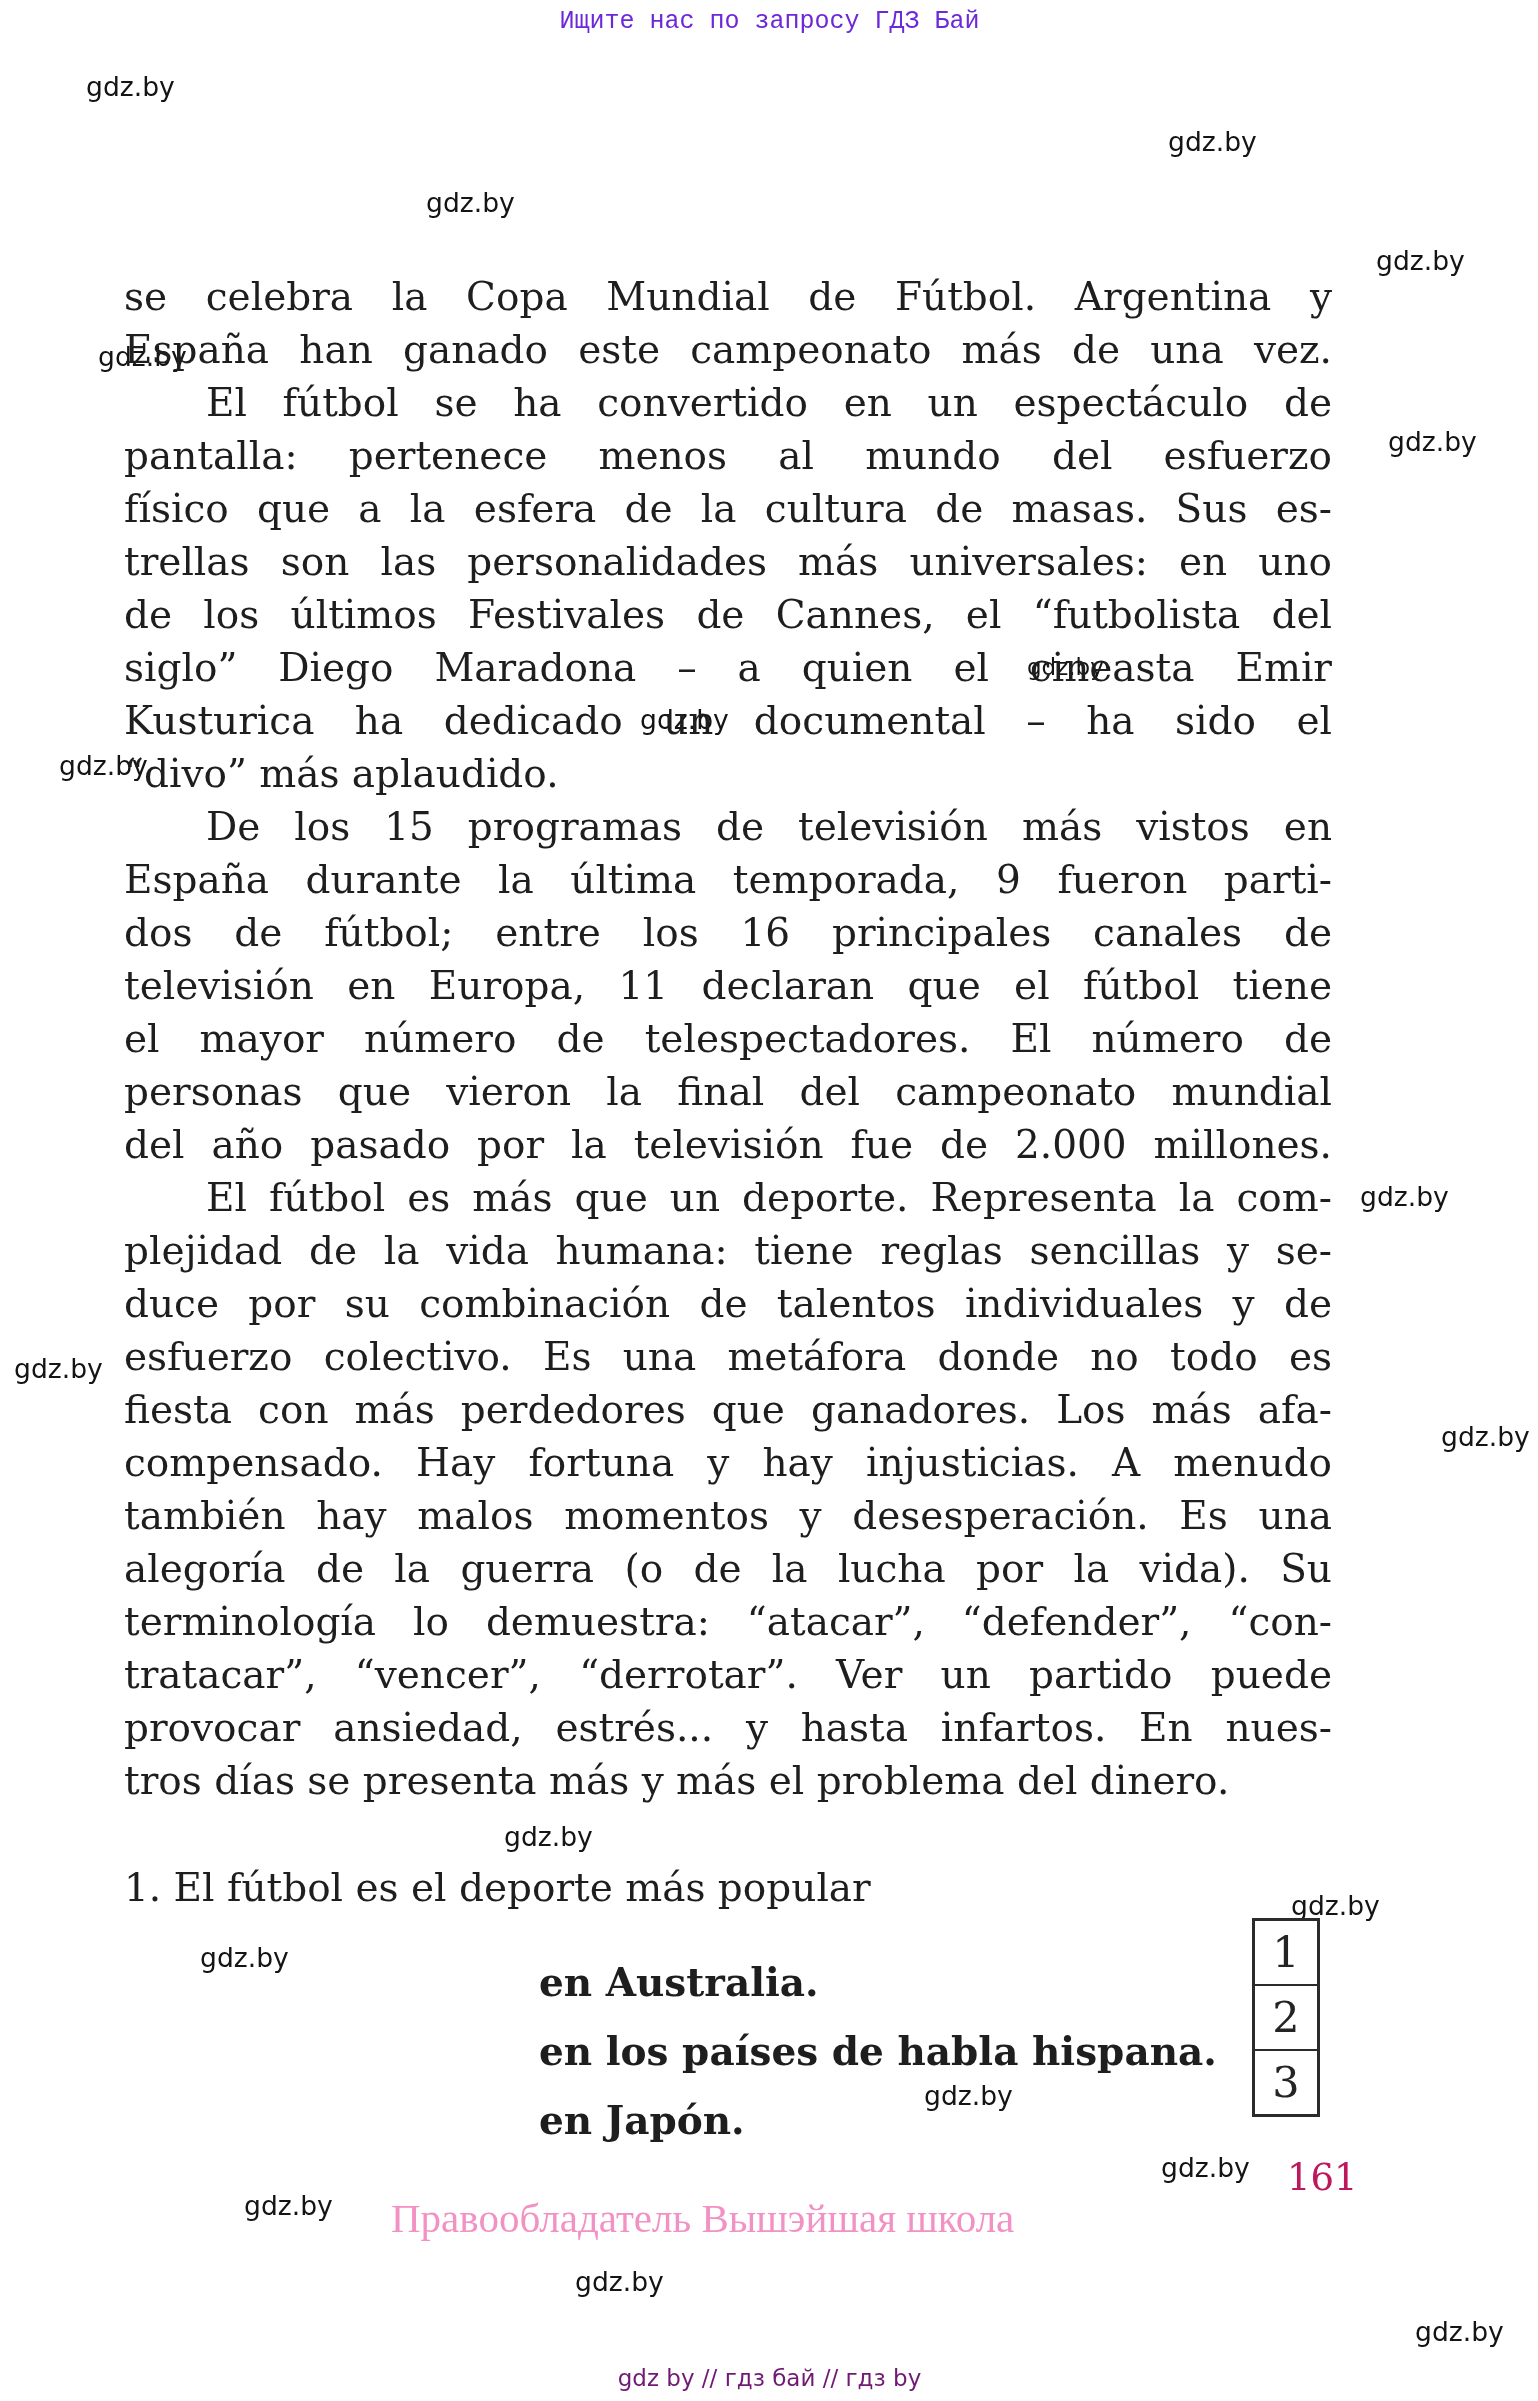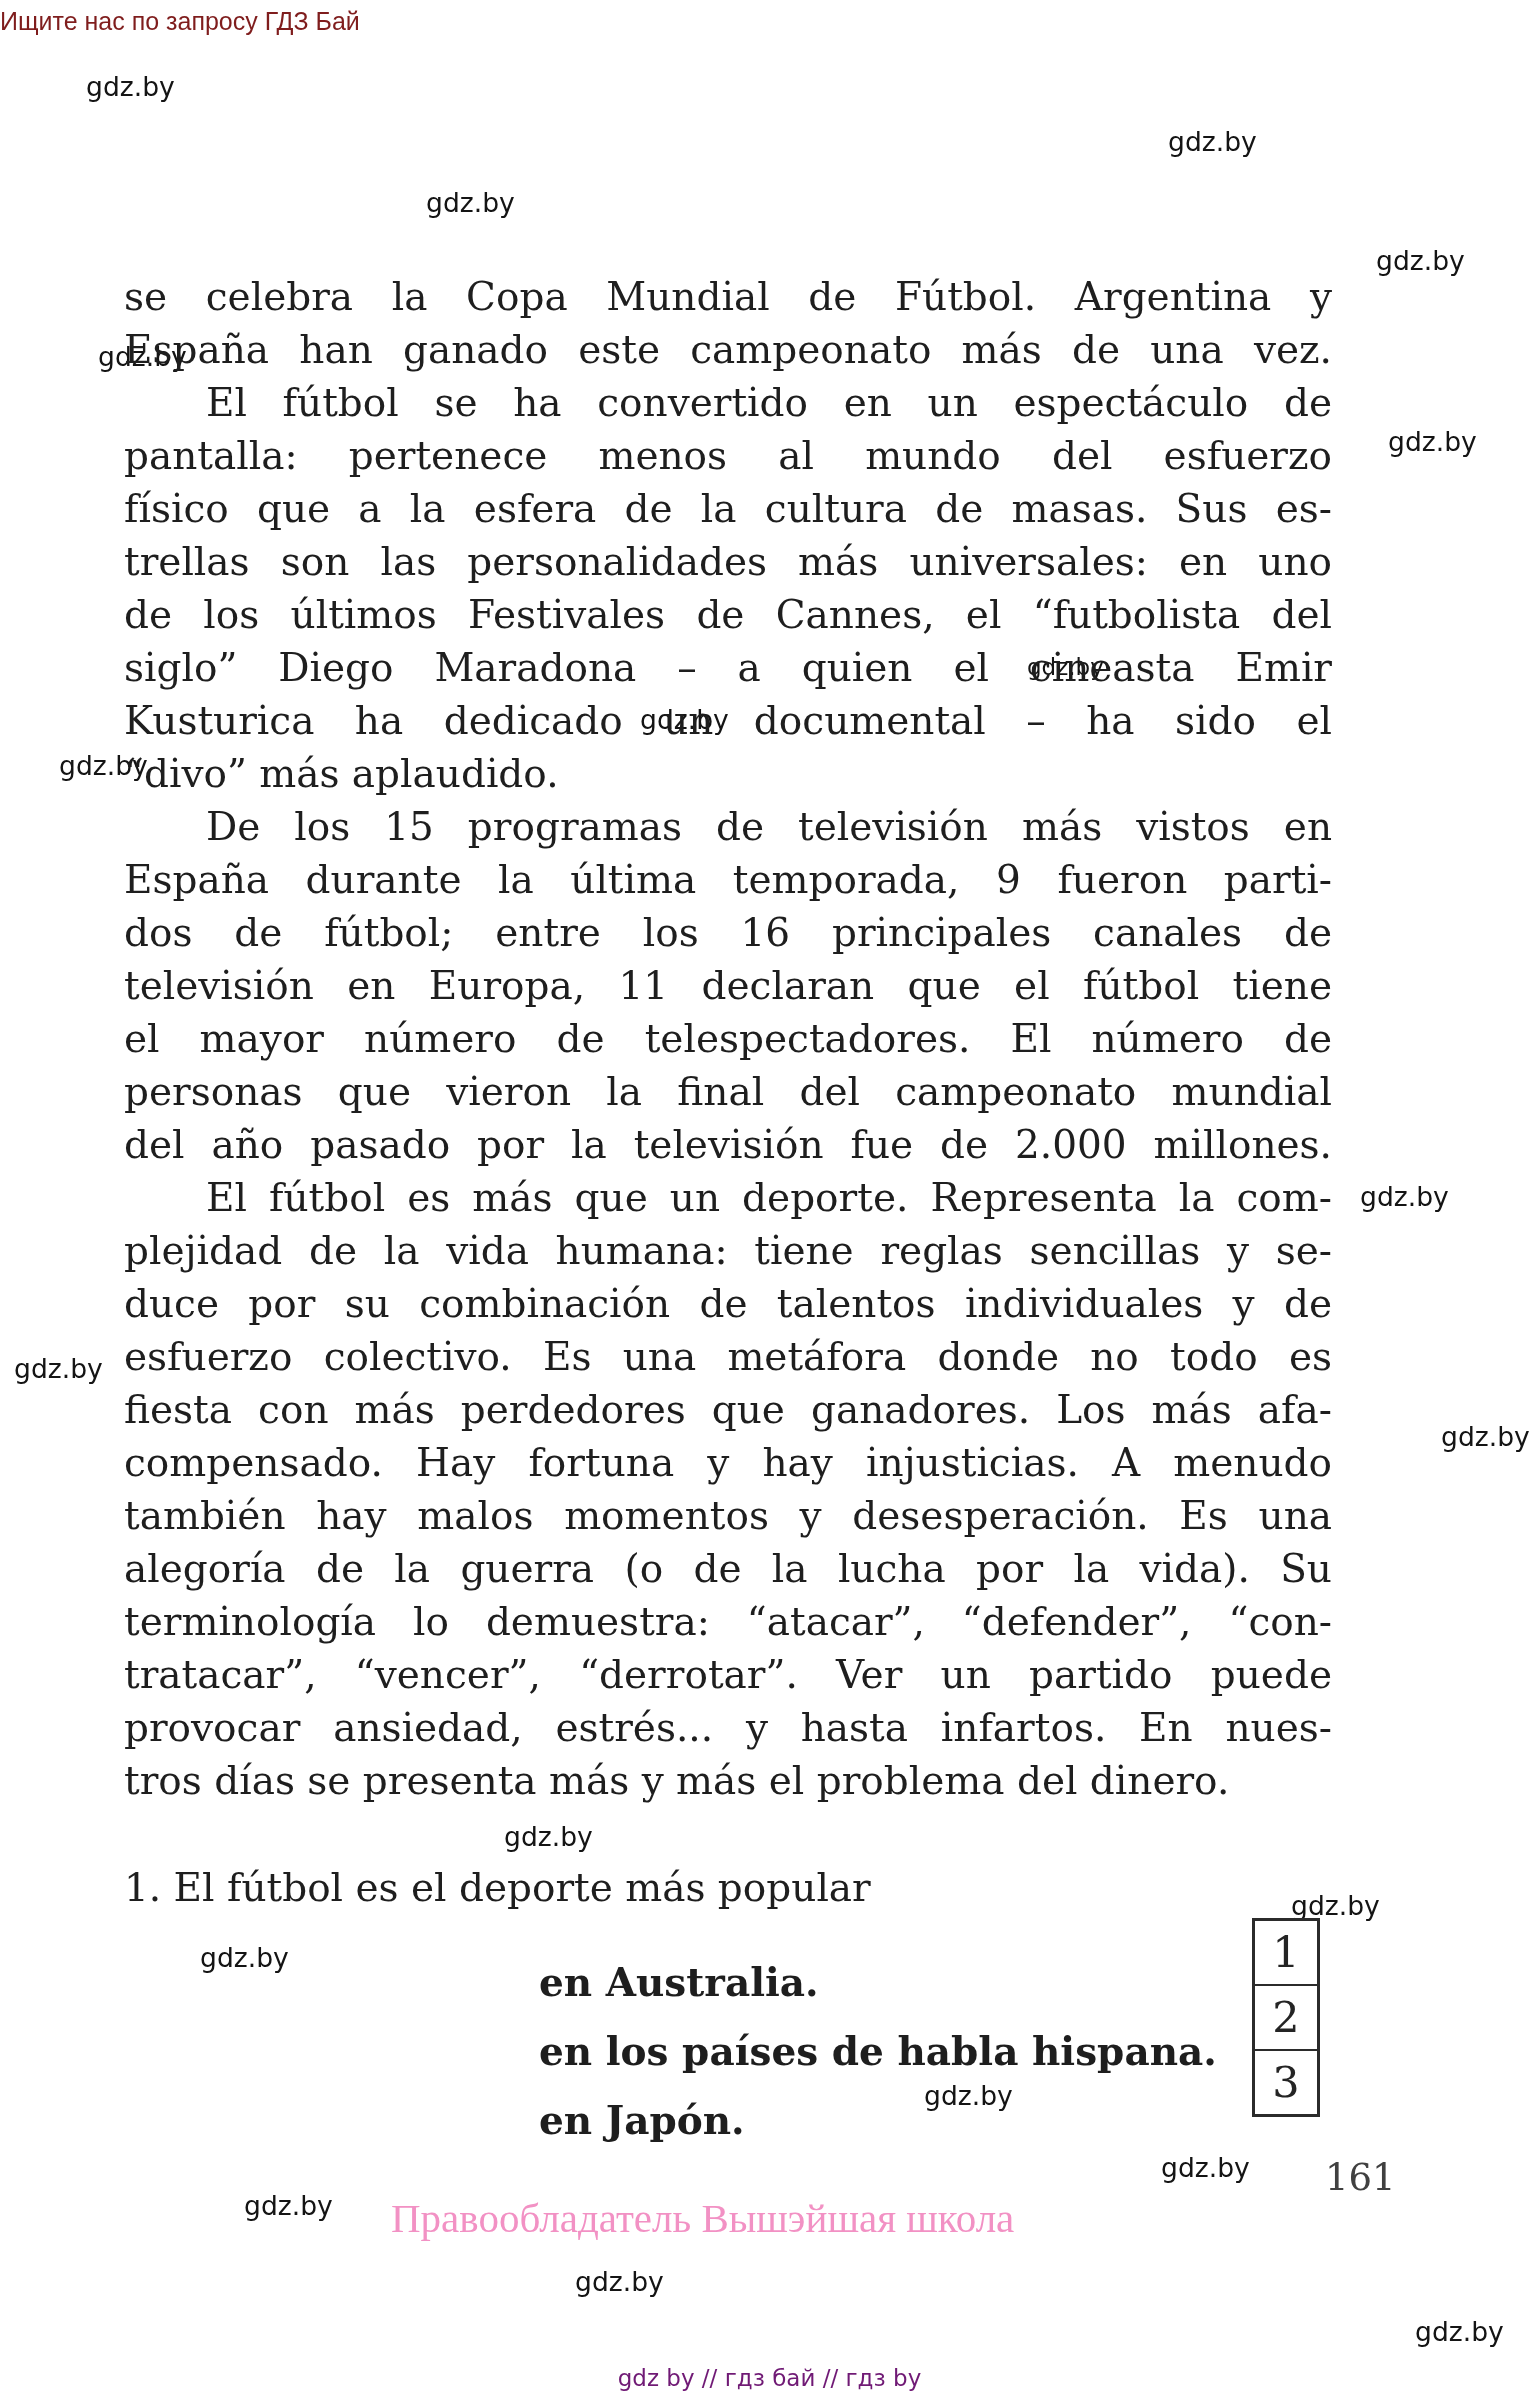--- a/index.html
+++ b/index.html
@@ -8,23 +8,23 @@
     font-family:"DejaVu Serif","Liberation Serif",serif;color:#1e1e1e;
   }
   
   .wm{
     position:absolute;font-family:"DejaVu Sans","Liberation Sans",sans-serif;
     font-size:26.6px;color:#141414;white-space:nowrap;line-height:1;
   }
   .wm.small{font-size:23px;}
   
   .promo{
-    position:absolute;top:8.9px;left:0;width:100%;
-    font-family:Liberation Sans, sans-serif;
-    font-size:25px;color:#7f1d1d;line-height:1;
+    position:absolute;top:8.9px;left:0;width:100%;text-align:center;
+    font-family:Liberation Mono, monospace;
+    font-size:25px;color:#6d28d9;line-height:1;
   }
   
   #article{
     position:absolute;left:124px;top:246px;width:1208px;
     font-size:39px;line-height:53px;letter-spacing:0;margin-top:24px;
   }
   .ln{height:53px;white-space:nowrap;text-align:justify;text-align-last:justify;-moz-text-align-last:justify;}
   .ln.last{text-align-last:left;-moz-text-align-last:left;}
   .ln.ind{padding-left:82px;}
   
@@ -35,21 +35,21 @@
   #grid{
     position:absolute;left:1252px;top:1918px;width:62px;
     border:3.5px solid #2b2b2b;background:#fff;
   }
   .cell{
     height:63px;border-bottom:2.7px solid #2b2b2b;text-align:center;
     font-size:43px;line-height:63px;color:#242424;
   }
   .cell:last-child{border-bottom:none;}
   
-  #pagenum{position:absolute;left:1325px;top:2159px;font-size:37px;color:#404040;line-height:1;}
+  #pagenum{position:absolute;left:1287px;top:2159px;font-size:37px;color:#be185d;line-height:1;}
   #copyright{
     position:absolute;left:391px;top:2198px;
     font-family:Liberation Serif, serif;
     font-size:41px;color:#f291c4;line-height:1;white-space:nowrap;
   }
   #links{
     position:absolute;left:0;top:2367px;width:100%;text-align:center;
     font-family:"DejaVu Sans","Liberation Sans",sans-serif;
     font-size:23px;color:#701a75;line-height:1;
   }

